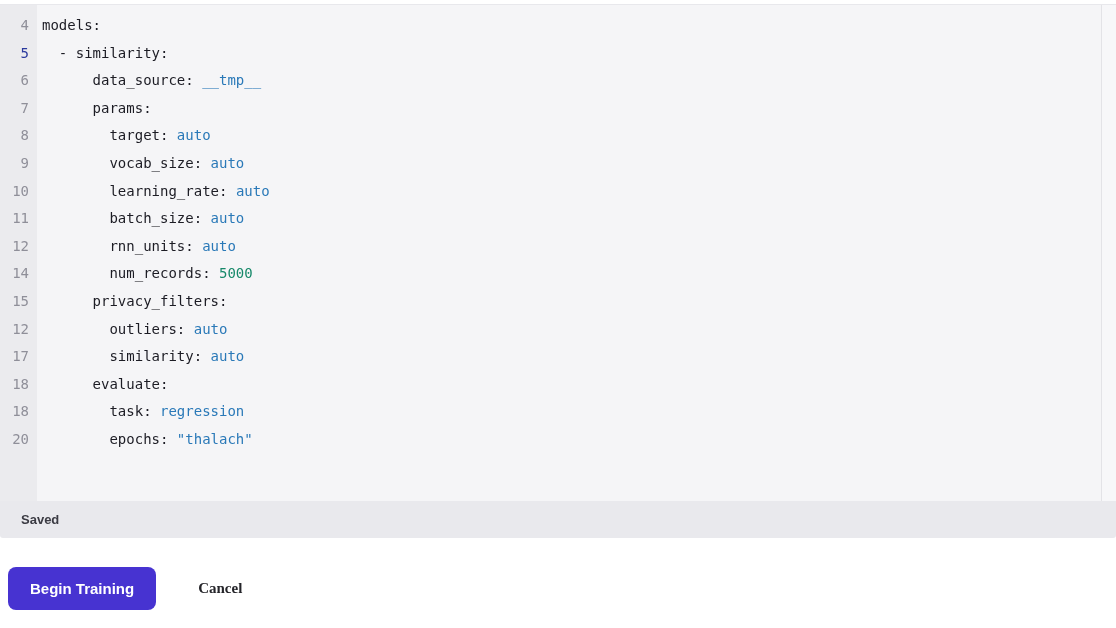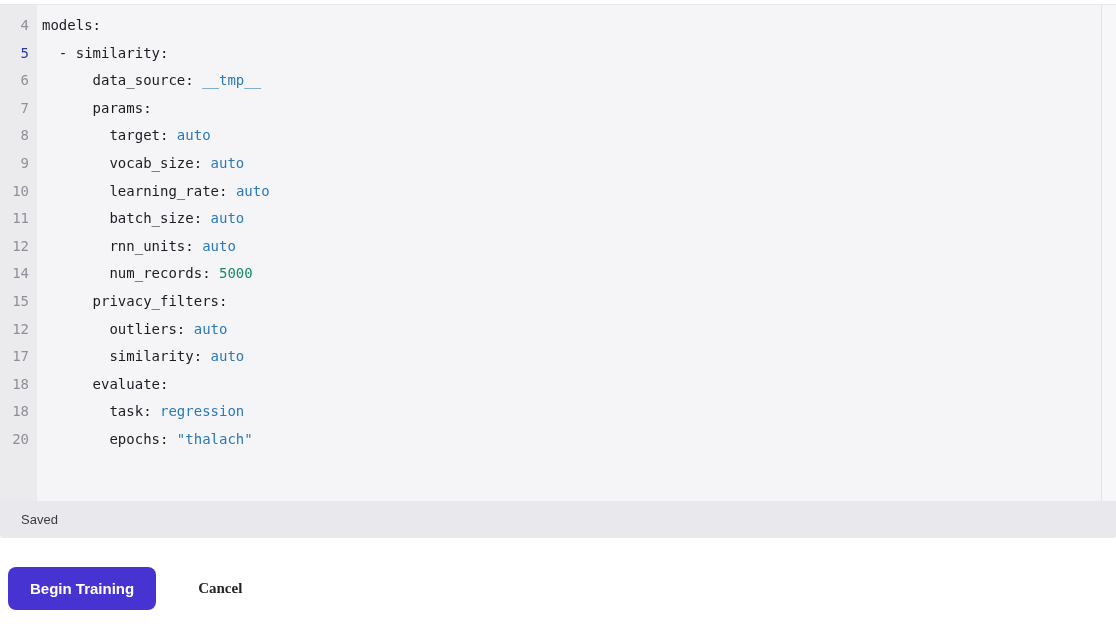--- a/index.html
+++ b/index.html
@@ -67,20 +67,21 @@
   .status-bar {
     width: 100%;
     height: 37px;
     background: var(--status-bar-bg, #e9e9ed);
     display: flex;
     align-items: center;
     padding-left: 21px;
     font-size: 13px;
     color: #3b3b43;
     border-radius: 0 0 3px 3px;
+    font-weight: bold;
   }
 
   
   .actions {
     margin-top: 29px;
     margin-left: 8px;
     display: flex;
     align-items: center;
   }
   .btn-primary {

